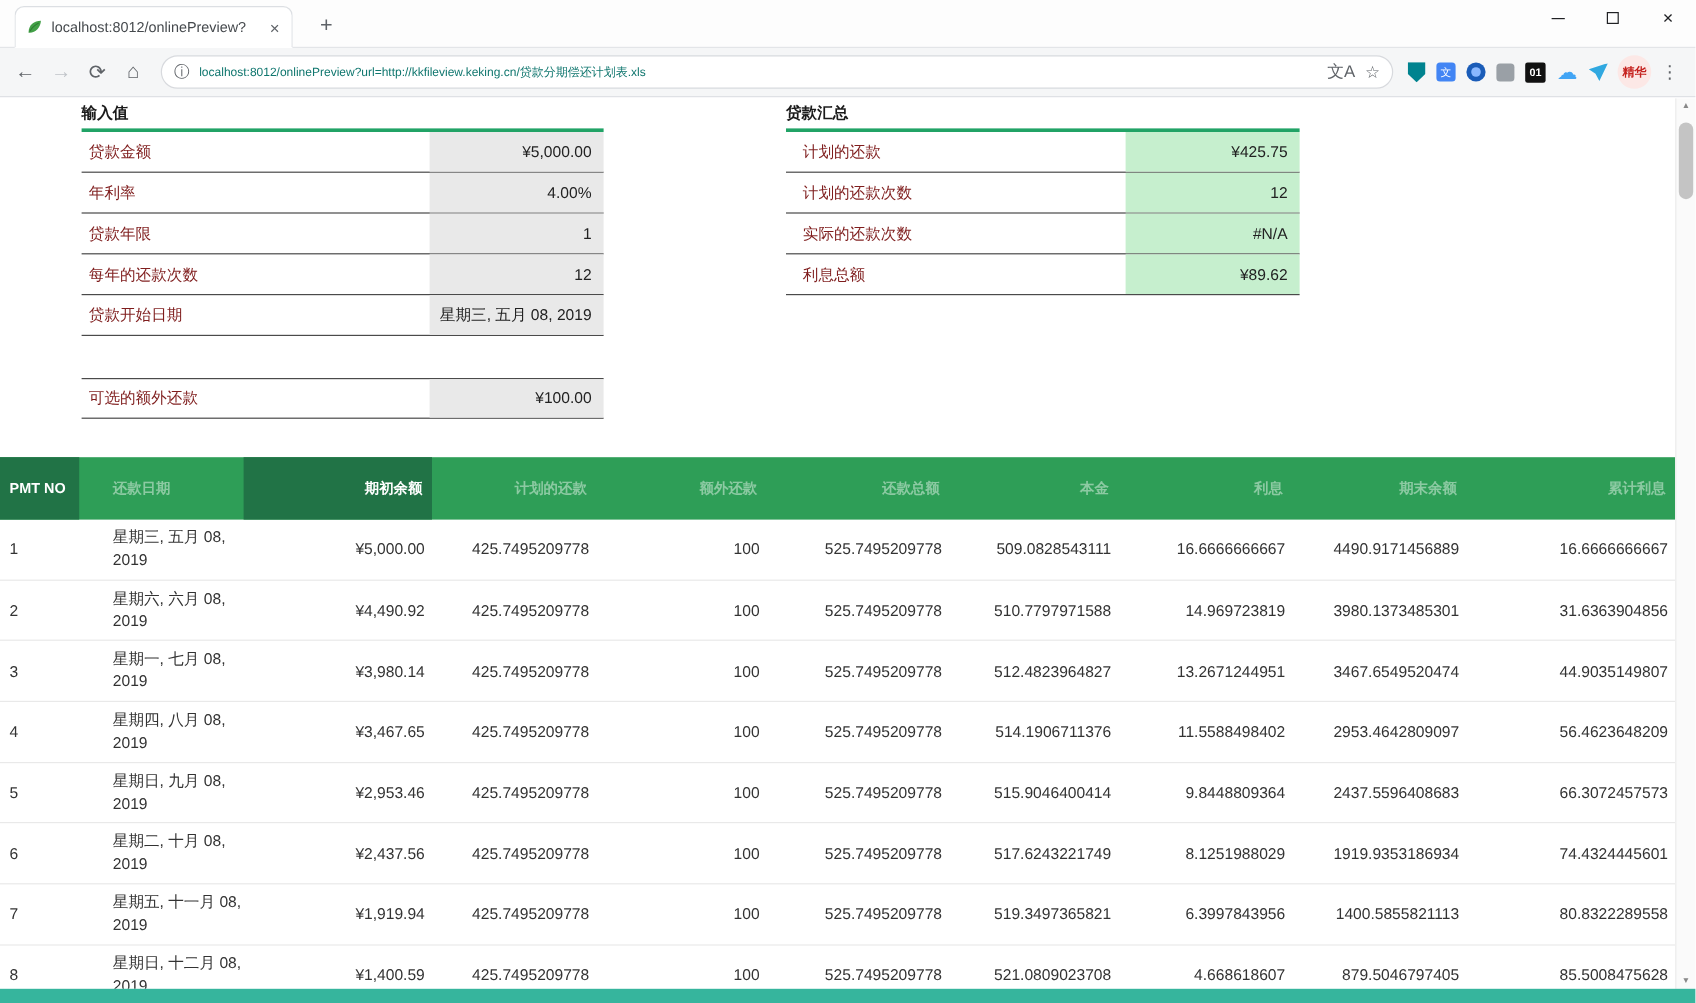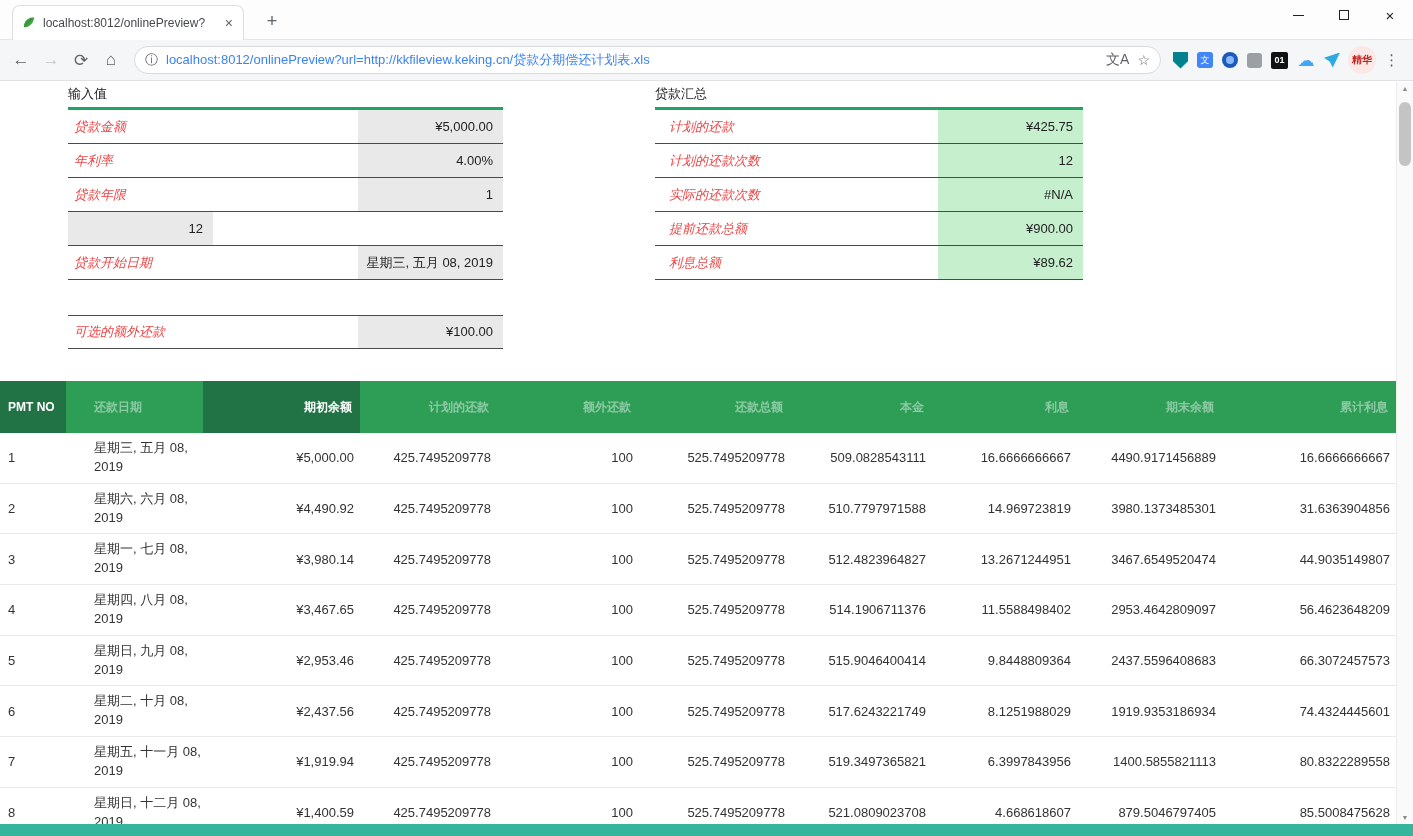--- a/index.html
+++ b/index.html
@@ -25,48 +25,48 @@
 
   
   .toolbar { height:41px; background:#f5f6f7; border-bottom:1px solid #dfe1e5;
              display:flex; align-items:center; padding:0 6px; }
   .navbtn { width:30px; height:30px; display:flex; align-items:center; justify-content:center;
             font-size:17px; color:#5f6368; border-radius:50%; }
   .navbtn.disabled { color:#c0c4c9; }
   .omnibox { flex:1; height:28px; margin:0 8px; background:#fff; border:1px solid #d8dade;
              border-radius:15px; display:flex; align-items:center; padding:0 10px; gap:8px; min-width:0; }
   .info-glyph { font-size:13px; color:#5f6368; }
-  .url-text { flex:1; font-size:13px; color:#3b82f6; white-space:nowrap; overflow:hidden; text-overflow:ellipsis; }
+  .url-text { flex:1; font-size:10px; color:#0f766e; white-space:nowrap; overflow:hidden; text-overflow:ellipsis; }
   .omni-icon { font-size:14px; color:#5f6368; flex:0 0 auto; }
   .ext-area { display:flex; align-items:center; gap:9px; padding:0 4px; }
   .ext { width:18px; height:18px; display:flex; align-items:center; justify-content:center; font-size:9px; }
   .ext.shield { background:#00838f; clip-path:polygon(0 0,100% 0,100% 58%,50% 100%,0 58%); width:15px; height:17px; }
   .ext.bluesq { background:#4285f4; border-radius:3px; color:#fff; width:16px; height:16px; }
   .ext.bluecircle { background:#1a5cb8; border-radius:50%; width:16px; height:16px; position:relative; }
   .ext.bluecircle::after { content:""; position:absolute; left:4px; top:4px; width:8px; height:8px;
                            border-radius:50%; background:#8ab8ff; }
   .ext.graysq { background:#9aa0a6; border-radius:3px; width:15px; height:15px; }
   .ext.badge01 { background:#111; border-radius:2px; color:#fff; font-weight:bold; font-size:9px; width:17px; height:17px; }
   .ext.cloud { color:#42a5f5; font-size:17px; }
   .ext.bird { background:#30a8e0; clip-path:polygon(0 35%,100% 0,55% 100%,35% 60%); width:16px; height:15px; }
   .avatar { width:28px; height:28px; border-radius:50%; background:#fce8e6; color:#c5221f;
             display:flex; align-items:center; justify-content:center; font-size:10px; font-weight:bold; margin:0 4px; }
   .kebab { font-size:15px; color:#5f6368; padding:0 8px 0 4px; }
 
   
   .content { position:absolute; top:82px; left:0; width:1396px; height:742px; background:#fff; overflow:hidden; }
-  .sec-title { position:absolute; font-size:13px; font-weight:normal; color:#1a1a1a; }
+  .sec-title { position:absolute; font-size:13px; font-weight:bold; color:#1a1a1a; }
   .input-title   { left:68px;  top:3px; }
   .summary-title { left:655px; top:3px; }
 
   .itable, .stable { position:absolute; top:25px; border-top:3px solid var(--accent); }
   .itable { left:68px;  width:435px; }
   .stable { left:655px; width:428px; }
   .irow { display:flex; height:34px; line-height:33px; border-bottom:1px solid #4a4a4a; font-size:13px; }
-  .ilabel { flex:1; font-style:italic; color:#ef4444; padding-left:6px; overflow:hidden; white-space:nowrap; }
+  .ilabel { flex:1; color:#7f1d1d; padding-left:6px; overflow:hidden; white-space:nowrap; }
   .stable .ilabel { padding-left:14px; }
   .ival { width:145px; text-align:right; padding-right:10px; background:var(--value-gray); color:#222; }
   .sval { background:var(--light-green);text-align:right; }
 
   .xrow { position:absolute; left:68px; top:233px; width:435px; height:34px; line-height:32px;
           display:flex; border-top:1px solid #4a4a4a; border-bottom:1px solid #4a4a4a; font-size:13px; }
   .xrow .ilabel { flex:1; }
   .xrow .ival { width:145px; }
 
   .lrow { position:absolute; left:655px; top:233px; width:428px; height:34px; display:flex; font-size:13px; }
@@ -159,20 +159,21 @@
         </div>
         <div class="irow">
           <span class="ilabel">年利率</span>
           <span class="ival">4.00%</span>
         </div>
         <div class="irow">
           <span class="ilabel">贷款年限</span>
           <span class="ival">1</span>
         </div>
         <div class="irow">
+          <span class="ilabel">每年的还款次数</span>
           <span class="ival">12</span>
         </div>
         <div class="irow">
           <span class="ilabel">贷款开始日期</span>
           <span class="ival">星期三, 五月 08, 2019</span>
         </div>
       </div>
     <div class="xrow">
       <span class="ilabel">可选的额外还款</span>
       <span class="ival">¥100.00</span>
@@ -184,24 +185,20 @@
           <span class="ilabel">计划的还款</span>
           <span class="ival sval">¥425.75</span>
         </div>
         <div class="irow">
           <span class="ilabel">计划的还款次数</span>
           <span class="ival sval">12</span>
         </div>
         <div class="irow">
           <span class="ilabel">实际的还款次数</span>
           <span class="ival sval">#N/A</span>
-        </div>
-        <div class="irow">
-          <span class="ilabel">提前还款总额</span>
-          <span class="ival sval">¥900.00</span>
         </div>
         <div class="irow">
           <span class="ilabel">利息总额</span>
           <span class="ival sval">¥89.62</span>
         </div>
       </div>
 
     <div class="sched">
       <div class="shead" id="sched-head">
           <div class="hcell c0 dark">PMT NO</div>

